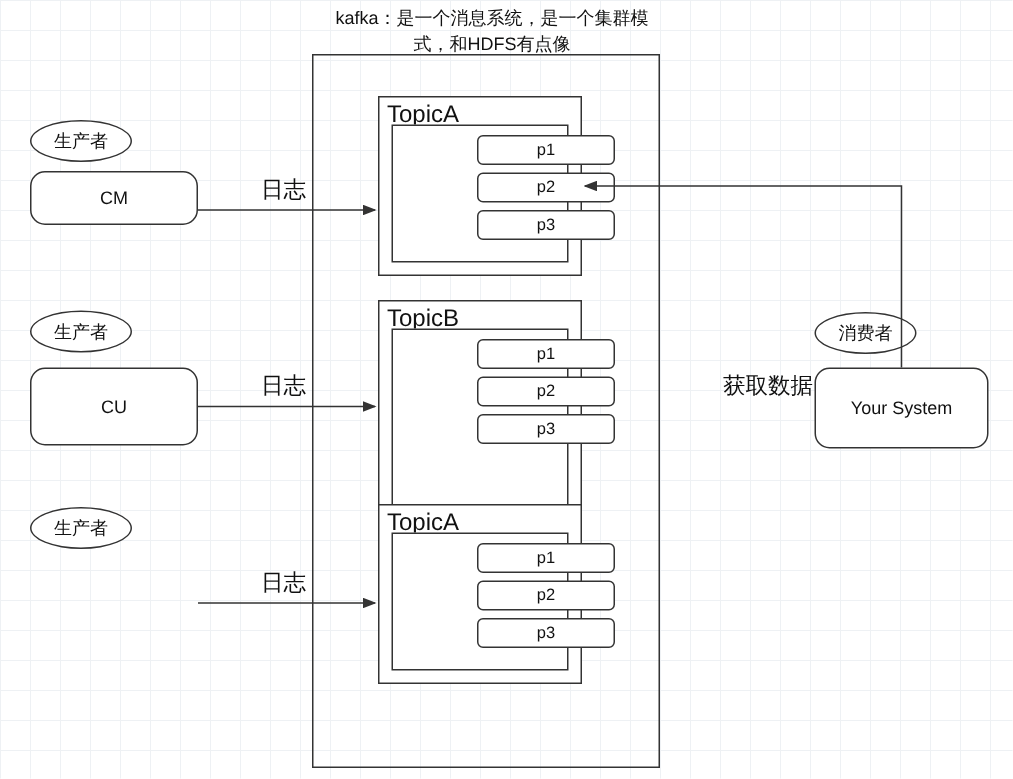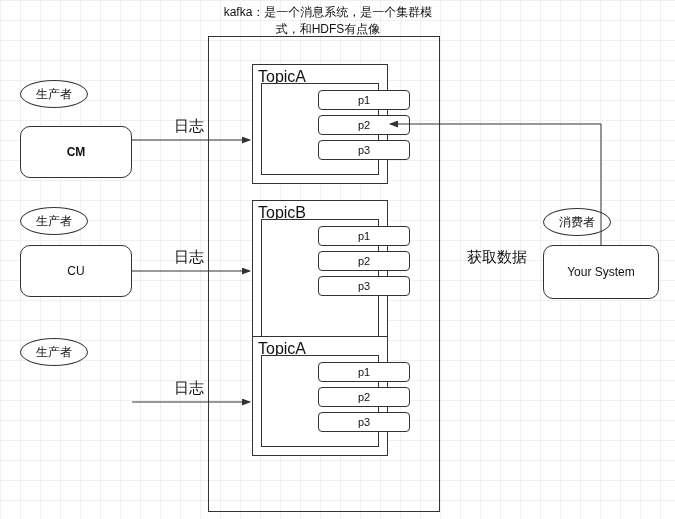--- a/index.html
+++ b/index.html
@@ -119,21 +119,21 @@
 <div id="canvas">
 
   <div class="abs title-text" style="left:188px; top:4px; width:280px;">kafka：是一个消息系统，是一个集群模
 式，和HDFS有点像</div>
 
   <div class="abs kafka-outer" style="left:208px; top:36px; width:232px; height:476px;"></div>
 
   <div class="abs ellipse" style="left:20px; top:80px; width:68px; height:28px;">
     <span>生产者</span>
   </div>
-  <div class="abs round-box" style="left:20px; top:126px; width:112px; height:52px;font-weight:bold;">
+  <div class="abs round-box" style="left:20px; top:114px; width:112px; height:36px;">
     <span>CM</span>
   </div>
   <div class="abs edge-label" style="left:174px; top:117px;">日志</div>
 
   <div class="abs ellipse" style="left:20px; top:207px; width:68px; height:28px;">
     <span>生产者</span>
   </div>
   <div class="abs round-box" style="left:20px; top:245px; width:112px; height:52px;">
     <span>CU</span>
   </div>
@@ -170,21 +170,21 @@
       <div class="partition" style="top:56px;">p3</div>
     </div>
   </div>
 
   <div class="abs round-box" style="left:543px; top:245px; width:116px; height:54px;">
     <span>Your System</span>
   </div>
   <div class="abs ellipse" style="left:543px; top:208px; width:68px; height:28px;">
     <span>消费者</span>
   </div>
-  <div class="abs edge-label" style="left:467px; top:248px;">获取数据</div>
+  <div class="abs edge-label" style="left:482px; top:248px;">获取数据</div>
 
   <svg class="overlay">
     <defs>
       <marker id="arrow" markerWidth="9" markerHeight="7" refX="8" refY="3.5" orient="auto">
         <polygon points="0 0, 9 3.5, 0 7" fill="#333333"></polygon>
       </marker>
     </defs>
 
     <line x1="132" y1="140" x2="250" y2="140" stroke="#333333" stroke-width="1" marker-end="url(#arrow)"></line>
 

